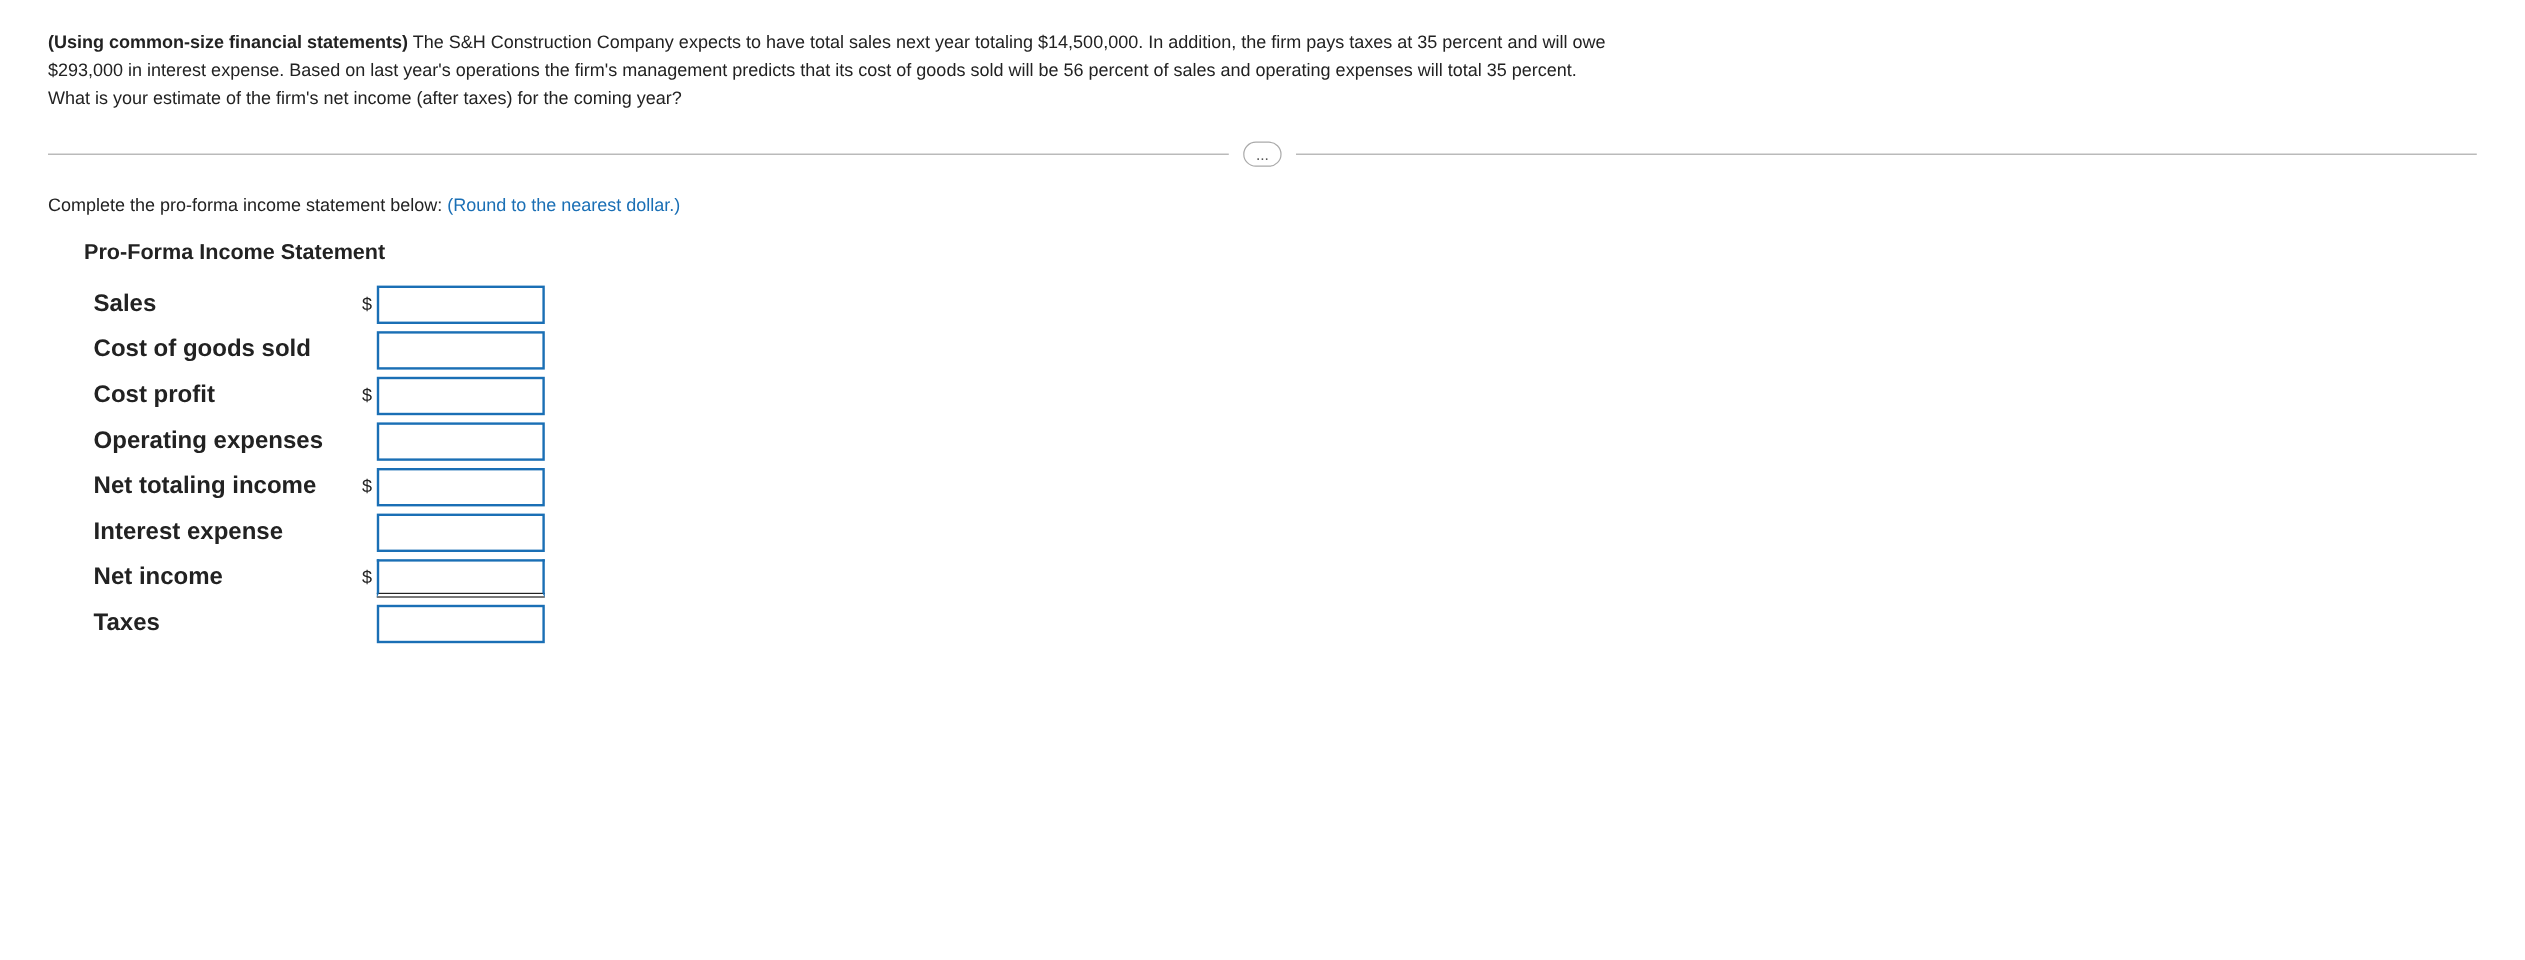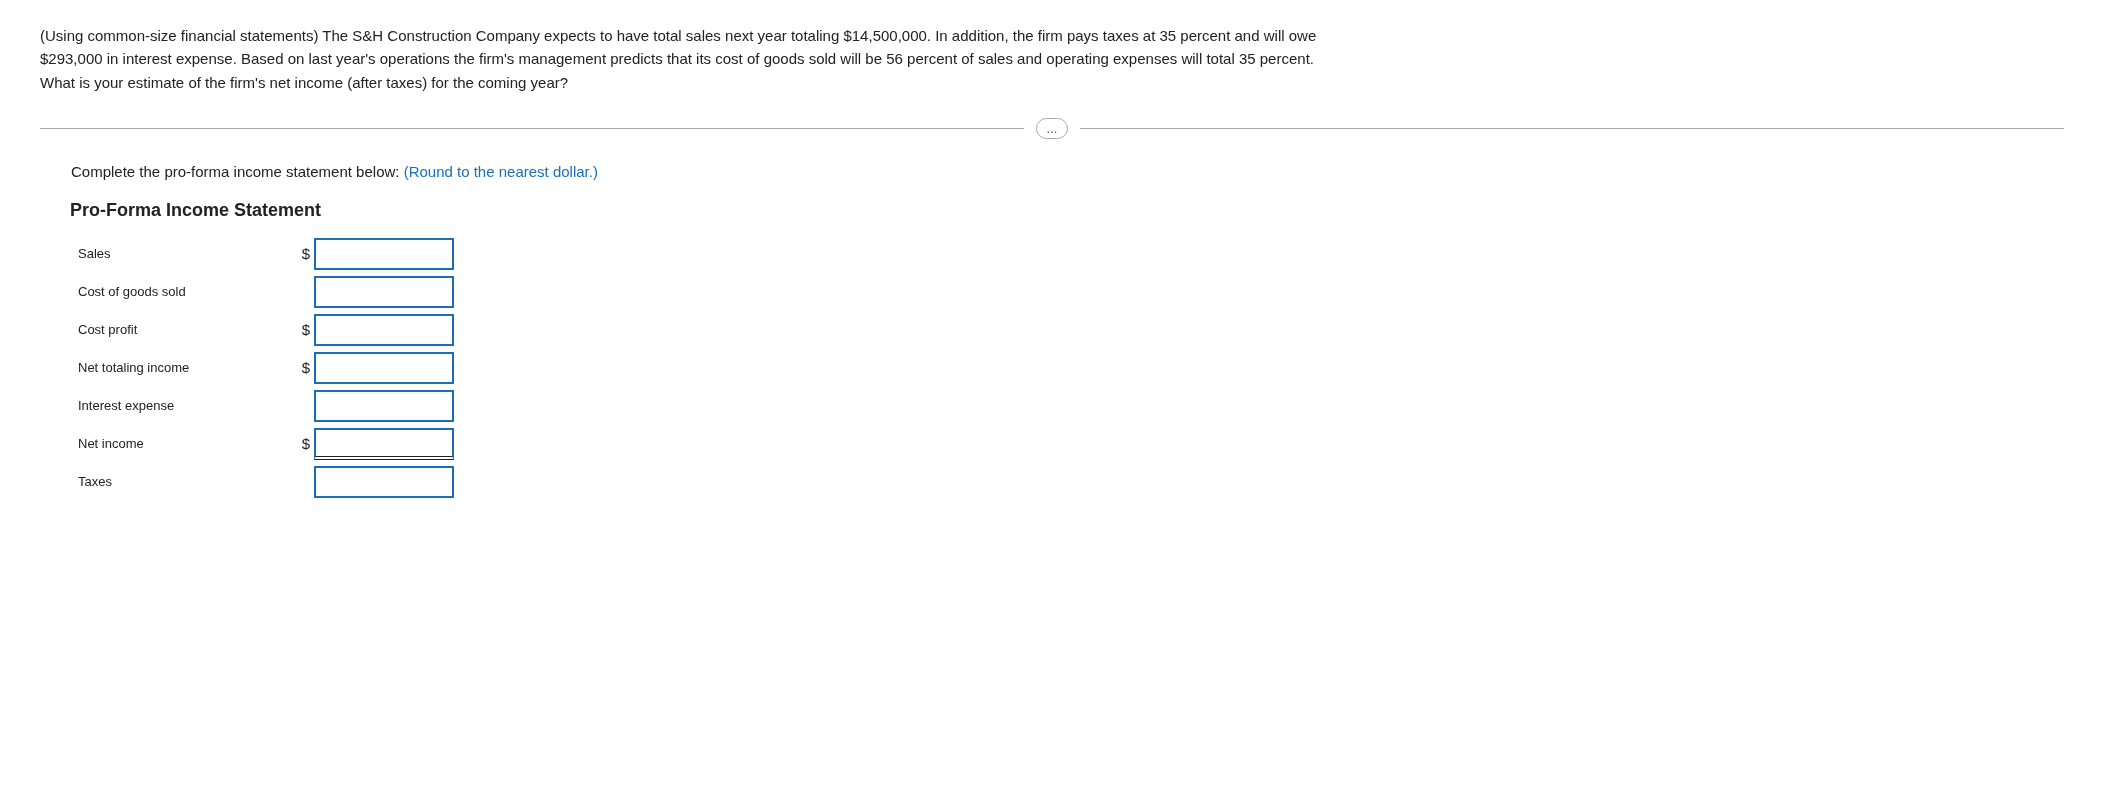--- a/index.html
+++ b/index.html
@@ -19,21 +19,21 @@
     }
 
     .question-text {
       font-size: 15px;
       line-height: 1.55;
       max-width: 1300px;
       margin-bottom: 24px;
     }
 
     .question-text strong {
-      font-weight: normal;
+      font-weight: bold;
     }
 
     .divider-container {
       display: flex;
       align-items: center;
       width: 100%;
       margin: 10px 0 24px 0;
     }
 
     .divider-line {
@@ -48,21 +48,20 @@
       border-radius: 12px;
       padding: 2px 10px;
       font-size: 13px;
       color: #555;
       background: #fff;
     }
 
     .instruction-text {
       font-size: 15px;
       margin-bottom: 20px;
-      margin-left: 31px;
     }
 
     .instruction-text .round-note {
       color: #1a6fb5;
     }
 
     .statement-title {
       font-weight: bold;
       font-size: 18px;
       margin-bottom: 14px;
@@ -73,23 +72,24 @@
       margin-left: 30px;
       border-collapse: collapse;
     }
 
     .income-table tr td {
       padding: 5px 8px;
       vertical-align: middle;
     }
 
     .income-table tr td.label-cell {
-      font-size: 13px;
+      font-size: 20px;
       min-width: 220px;
       padding-right: 12px;
+      font-weight: bold;
     }
 
     .income-table tr td.dollar-cell {
       font-size: 15px;
       width: 24px;
       text-align: right;
       padding-right: 4px;
     }
 
     .income-table tr td.input-cell {
@@ -148,20 +148,25 @@
         <td class="label-cell">Cost of goods sold</td>
         <td class="dollar-cell"></td>
         <td class="input-cell"><input type="text" class="input-field" style=""></td>
       </tr>
       <tr>
         <td class="label-cell">Cost profit</td>
         <td class="dollar-cell">$</td>
         <td class="input-cell"><input type="text" class="input-field" style=""></td>
       </tr>
       <tr>
+        <td class="label-cell">Operating expenses</td>
+        <td class="dollar-cell"></td>
+        <td class="input-cell"><input type="text" class="input-field" style=""></td>
+      </tr>
+      <tr>
         <td class="label-cell">Net totaling income</td>
         <td class="dollar-cell">$</td>
         <td class="input-cell"><input type="text" class="input-field" style=""></td>
       </tr>
       <tr>
         <td class="label-cell">Interest expense</td>
         <td class="dollar-cell"></td>
         <td class="input-cell"><input type="text" class="input-field" style=""></td>
       </tr>
       <tr>

